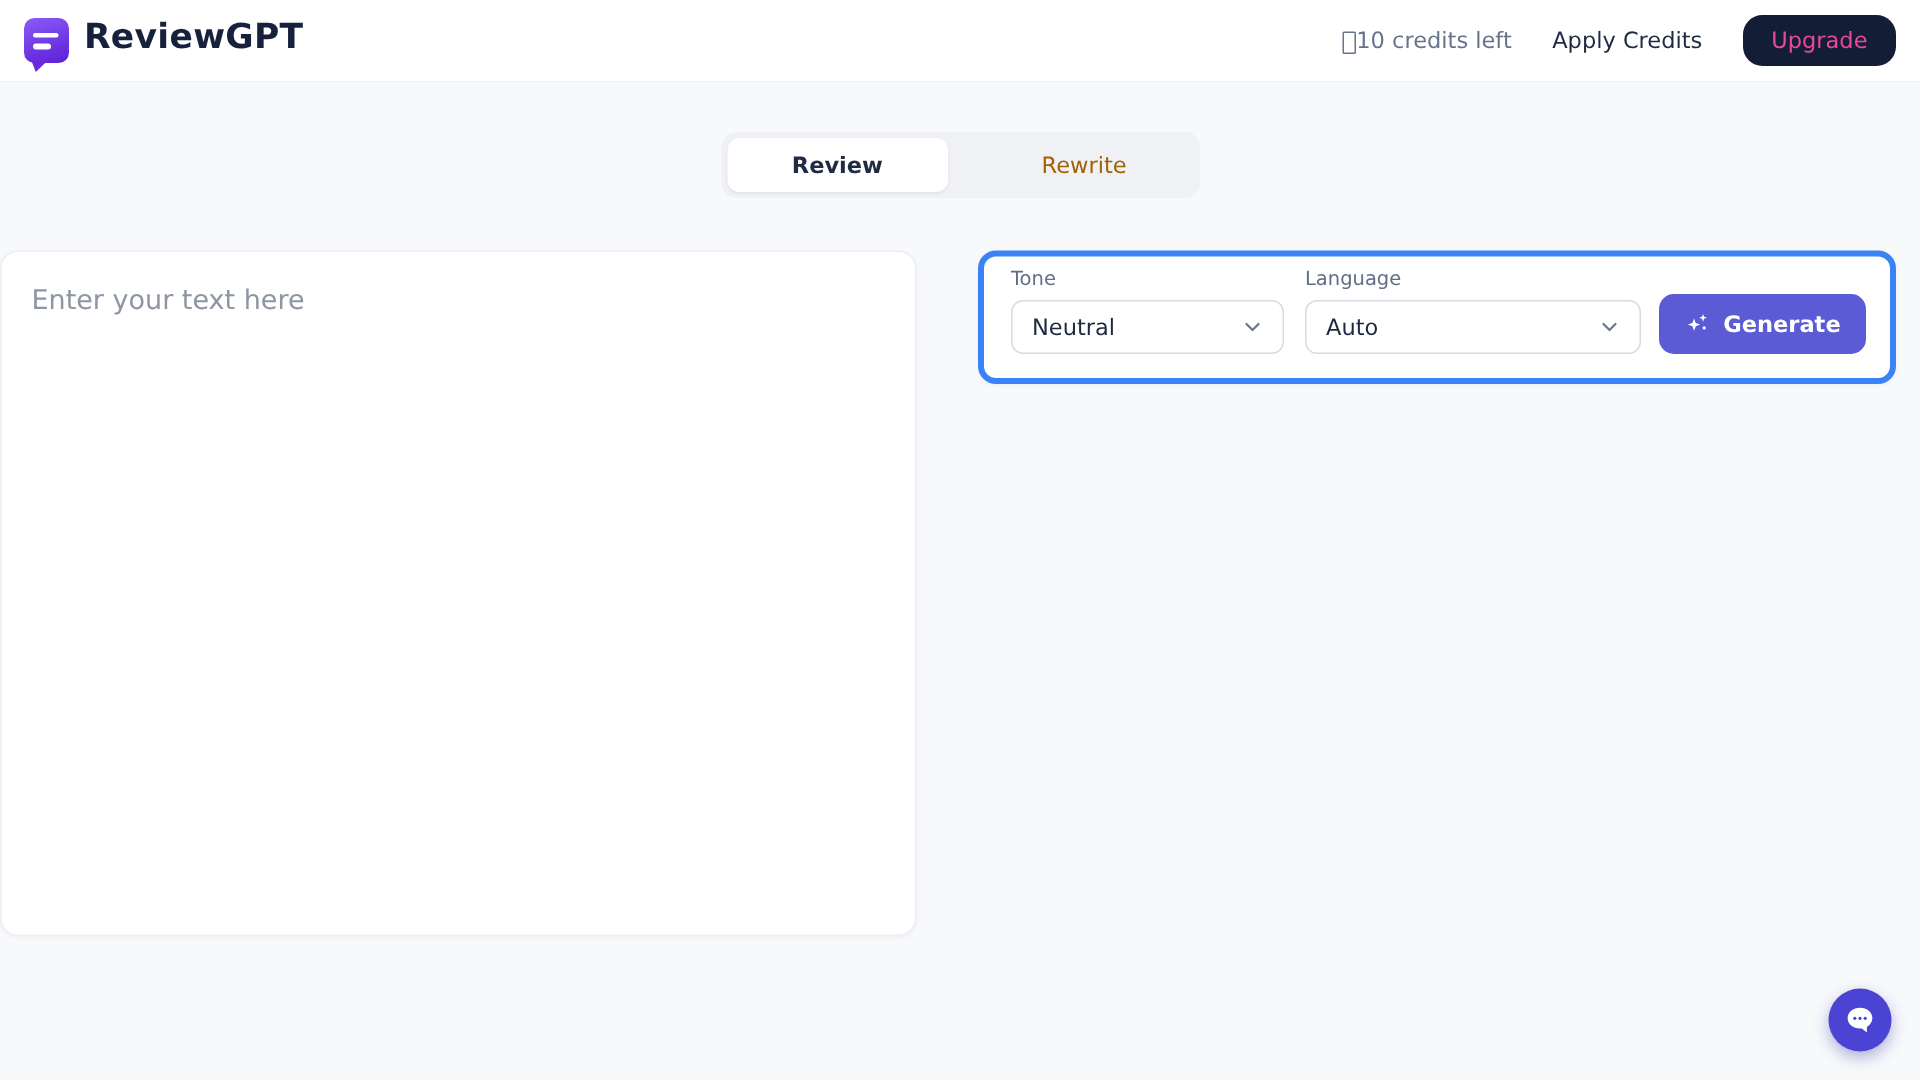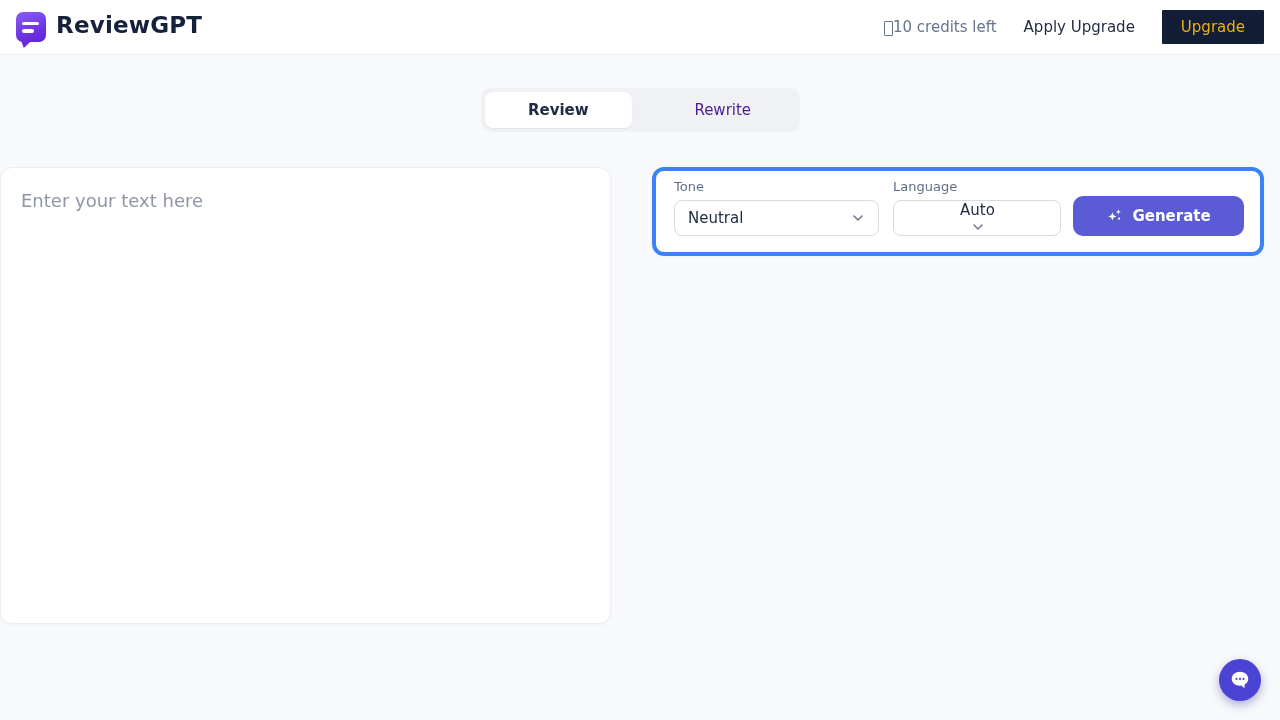--- a/index.html
+++ b/index.html
@@ -42,34 +42,34 @@
   .brand-title { font-size: 23px; font-weight: 800; color: #16213c; letter-spacing: 0.2px; }
 
   .header-right { margin-left: auto; display: flex; align-items: center; gap: 27px; }
   .credits { display: flex; align-items: flex-end; gap: 0; color: #67748b; font-size: 15px; }
   .credits-box {
     display: inline-block; width: 9px; height: 15px;
     border: 1.4px solid #67748b; border-radius: 1px;
   }
   .apply-credits { font-size: 15px; color: #1f2b42; cursor: pointer; }
   .upgrade-btn {
-    background: #131d36; color: #eab308; border: none;
+    background: #131d36; color: #ec4899; border: none;
     font-family: inherit; font-size: 15px;
-    padding: 8px 19px; border-radius: 1px; cursor: pointer;
+    padding: 8px 19px; border-radius: 13px; cursor: pointer;
   }
 
   
   .tabs {
     position: absolute; left: 481px; top: 88px; width: 319px; height: 44px;
     background: #f0f1f4; border-radius: 10px;
     display: flex; padding: 4px; gap: 18px;
   }
   .tab {
     flex: 1; display: flex; align-items: center; justify-content: center;
-    font-size: 15px; border-radius: 8px; cursor: pointer; color: #4c1d95;
+    font-size: 15px; border-radius: 8px; cursor: pointer; color: #a16207;
   }
   .tab.active {
     background: #ffffff; color: #1f2b42; font-weight: 700;
     box-shadow: 0 1px 2px rgba(16,24,40,0.06);
   }
 
   
   .editor-card {
     position: absolute; left: 0; top: 167px; width: 611px; height: 457px;
     background: #ffffff; border: 1px solid #eceef2; border-radius: 12px;
@@ -93,22 +93,22 @@
   }
   .field { display: flex; flex-direction: column; gap: 6px; }
   .field-label { font-size: 13px; color: #5f6f88; }
   .select {
     height: 36px; background: #ffffff;
     border: 1px solid #d7dbe2; border-radius: 8px;
     display: flex; align-items: center; justify-content: space-between;
     padding: 0 12px 0 13px; cursor: pointer;
     font-size: 15px; color: #1c2a3f;
   }
-  .select.tone { width: 205px; }
-  .select.language { width: 168px; flex-direction: column; }
+  .select.tone { width: 182px; }
+  .select.language { width: 224px; }
   .chevron { width: 16px; height: 16px; color: #6b7687; flex: none; }
 
   .generate-btn {
     margin-left: -2px;
     width: 187px; height: 40px;
     background: #5b5bd6; color: #ffffff; border: none; border-radius: 10px;
     font-family: inherit; font-size: 15px; font-weight: 700;
     display: flex; align-items: center; justify-content: center; gap: 8px;
     cursor: pointer;
   }
@@ -134,21 +134,21 @@
       <div class="line l2"></div>
     </div>
     <div class="brand-title">ReviewGPT</div>
   </div>
 
   <div class="header-right">
     <div class="credits">
       <span class="credits-box"></span>
       <span>10 credits left</span>
     </div>
-    <div class="apply-credits">Apply Upgrade</div>
+    <div class="apply-credits">Apply Credits</div>
     <button class="upgrade-btn">Upgrade</button>
   </div>
 </div>
 
 <div class="tabs">
   <div class="tab active">Review</div>
   <div class="tab">Rewrite</div>
 </div>
 
 <div class="editor-card">

